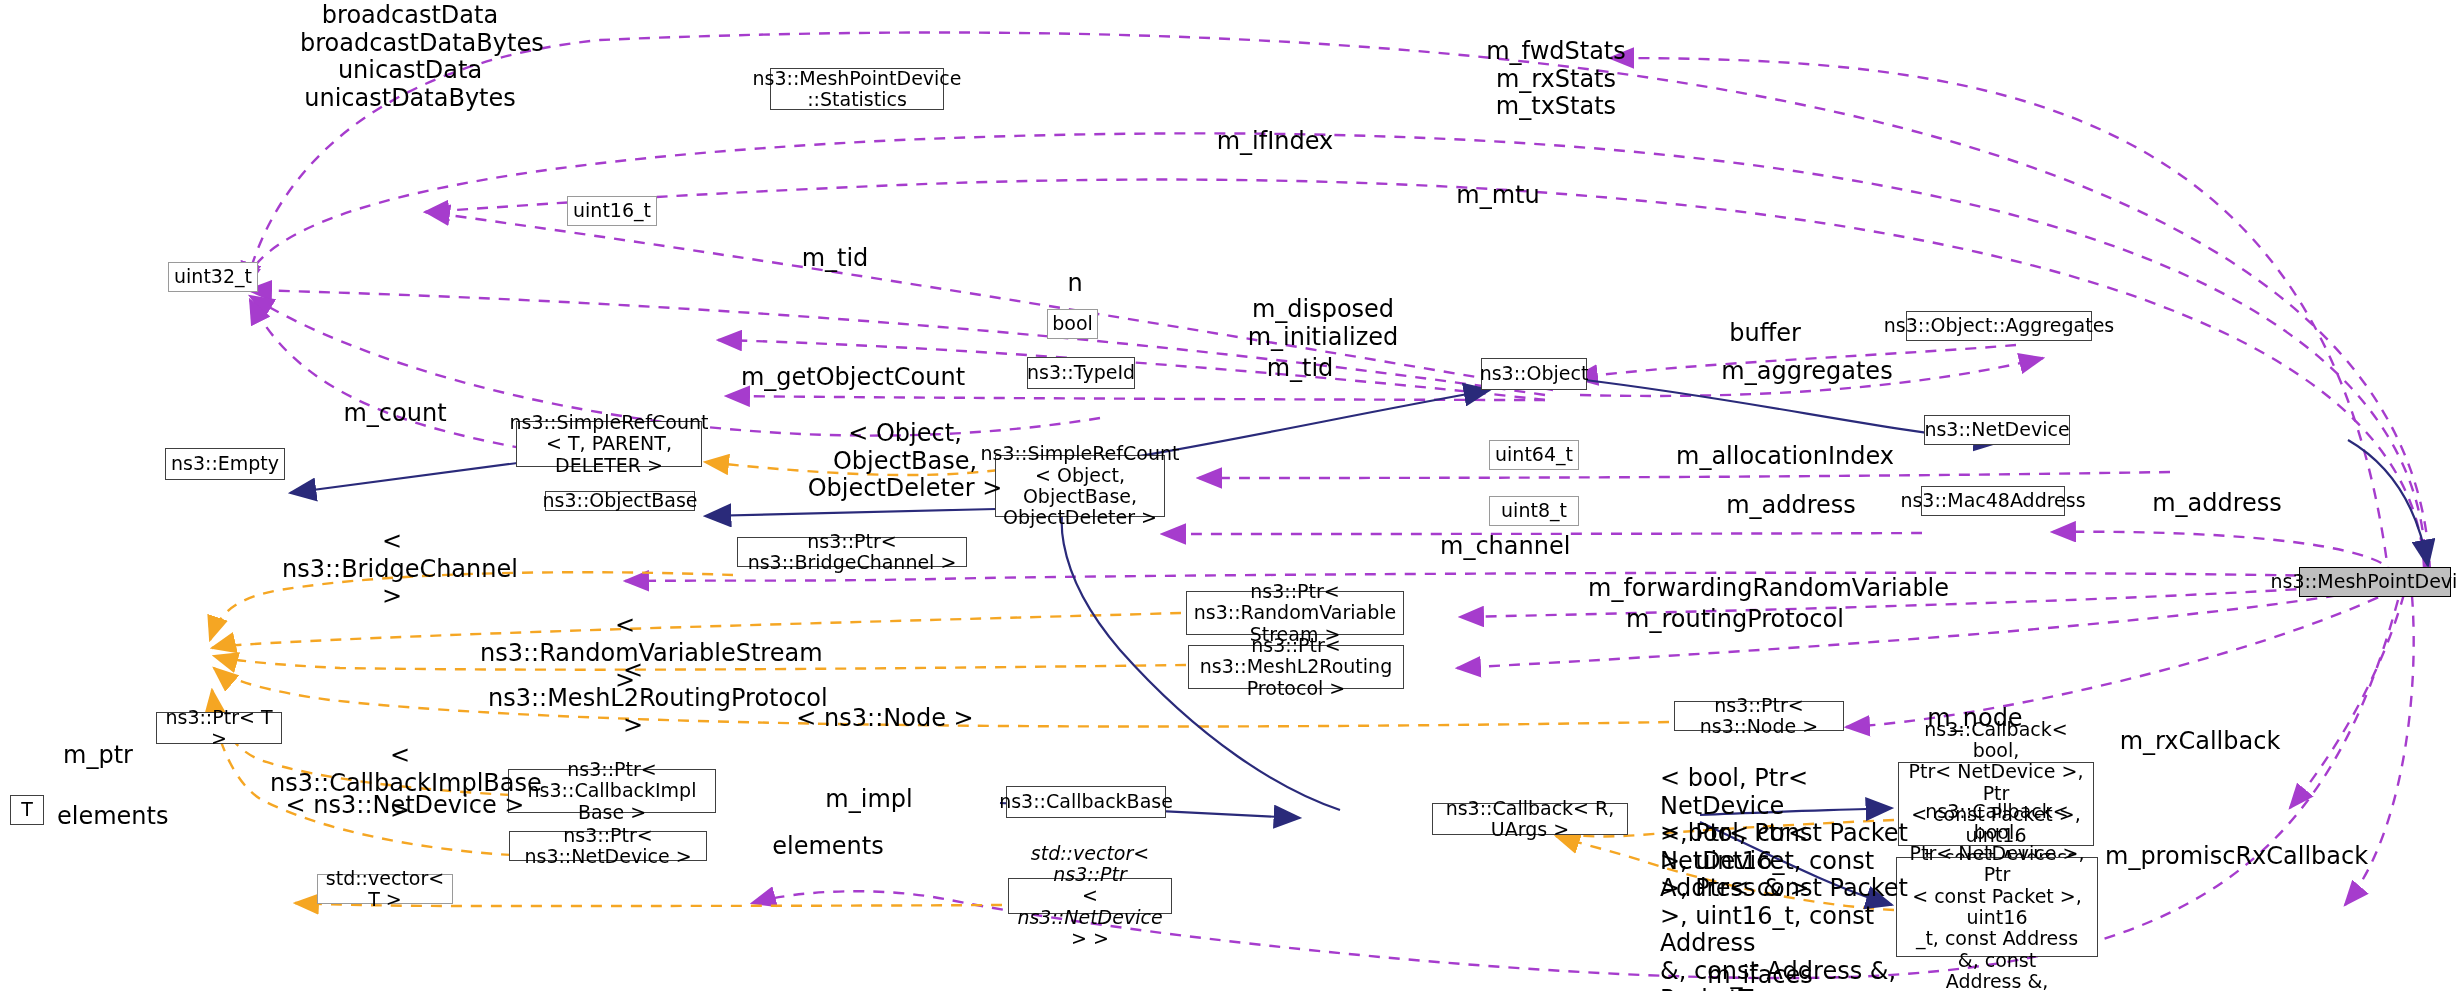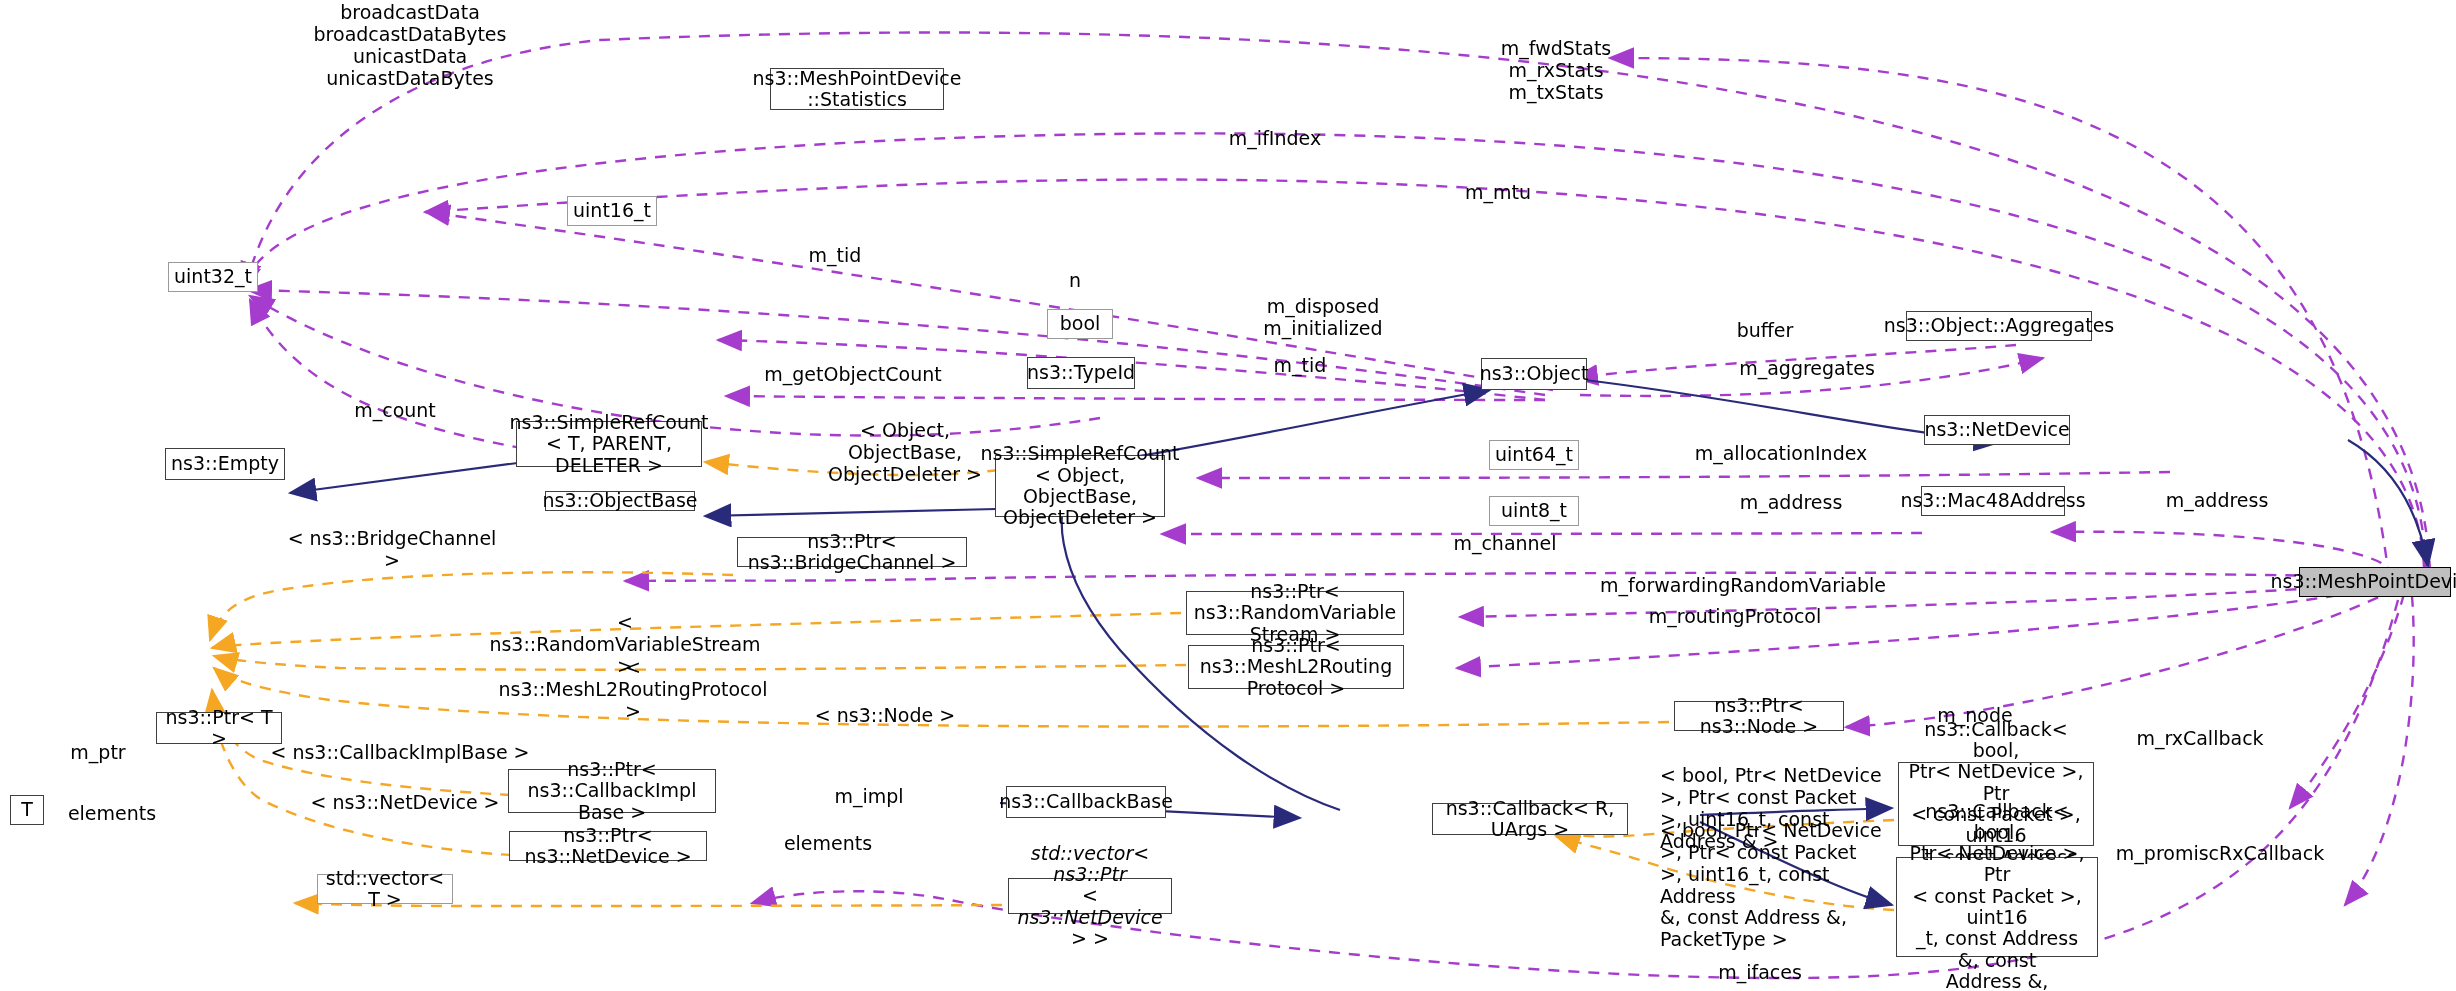--- a/index.html
+++ b/index.html
@@ -6,21 +6,21 @@
   #canvas{position:relative;width:2456px;height:991px;background:#ffffff;
           font-family:"DejaVu Sans","Liberation Sans",sans-serif;
           overflow:hidden;}
   svg#edges{position:absolute;left:0;top:0;width:2456px;height:991px;}
   .node{position:absolute;box-sizing:border-box;background:#ffffff;
         border:1.6px solid #404040;display:flex;align-items:center;
         justify-content:center;text-align:center;color:#000000;
         font-size:19px;line-height:1.12;padding:2px 6px;white-space:pre-line;}
   .node.thin{border:1.2px solid #9a9a9a;}
   .node.hilite{background:#bfbfbf;border:1.8px solid #000000;}
-  .elabel{position:absolute;color:#000000;font-size:19px;line-height:1.15;
+  .elabel{position:absolute;color:#000000;font-size:24px;line-height:1.15;
           white-space:pre-line;text-align:center;}
   .elabel.left{text-align:left;}
 </style>
 </head>
 <body>
 
 <div id="canvas">
 
   <svg id="edges" viewBox="0 0 2456 991" xmlns="http://www.w3.org/2000/svg">
     <defs>
@@ -126,21 +126,21 @@
     </g>
   </svg>
 
   <div class="node" style="left:770px;top:68px;width:174px;height:42px;">ns3::MeshPointDevice
 ::Statistics</div>
 
   <div class="node thin" style="left:567px;top:196px;width:90px;height:30px;">uint16_t</div>
 
   <div class="node thin" style="left:168px;top:262px;width:90px;height:30px;">uint32_t</div>
 
-  <div class="node thin" style="left:1047px;top:309px;width:66px;height:30px;">bool</div>
+  <div class="node thin" style="left:1047px;top:309px;width:51px;height:30px;">bool</div>
 
   <div class="node" style="left:1027px;top:357px;width:108px;height:32px;">ns3::TypeId</div>
 
   <div class="node" style="left:1481px;top:358px;width:106px;height:32px;">ns3::Object</div>
 
   <div class="node" style="left:1906px;top:311px;width:186px;height:30px;">ns3::Object::Aggregates</div>
 
   <div class="node" style="left:1924px;top:415px;width:146px;height:30px;text-align:center;">ns3::NetDevice</div>
 
   <div class="node thin" style="left:1489px;top:440px;width:90px;height:30px;">uint64_t</div>

